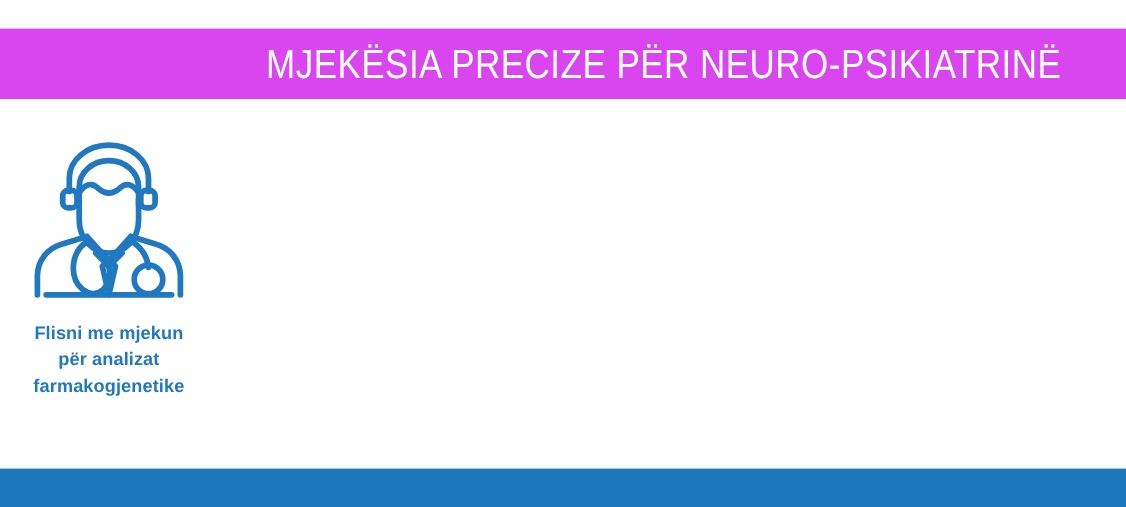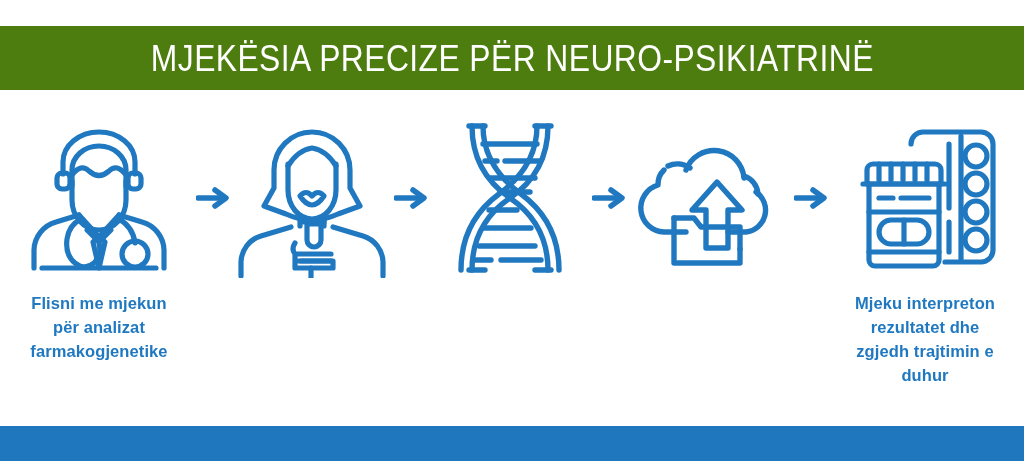--- a/index.html
+++ b/index.html
@@ -15,24 +15,24 @@
     position: relative;
   }
 
   
   .header-band {
     position: absolute;
     left: 0;
     top: 26px;
     width: 1024px;
     height: 64px;
-    background: #4d7c0f;
-    display: flex;
-    align-items: center;
-    justify-content: center;
+    background: #d946ef;
+    display: flex;
+    align-items: center;
+    justify-content: flex-end;
   }
   .header-title {
     color: #ffffff;
     font-family: "Liberation Sans Narrow", "Liberation Sans", sans-serif;
     font-size: 37px;
     font-weight: 400;
     letter-spacing: 0.5px;
     line-height: 1;
     transform: scaleX(0.86);
     transform-origin: center;
@@ -40,21 +40,21 @@
   }
 
   
   .steps {
     position: absolute;
     left: 0;
     top: 118px;
     width: 1024px;
     height: 300px;
     display: flex;
-    flex-direction: row;
+    flex-direction: column;
     align-items: flex-start;
     justify-content: space-between;
     padding: 0 6px;
     box-sizing: border-box;
   }
   .step {
     width: 186px;
     display: flex;
     flex-direction: column;
     align-items: center;

